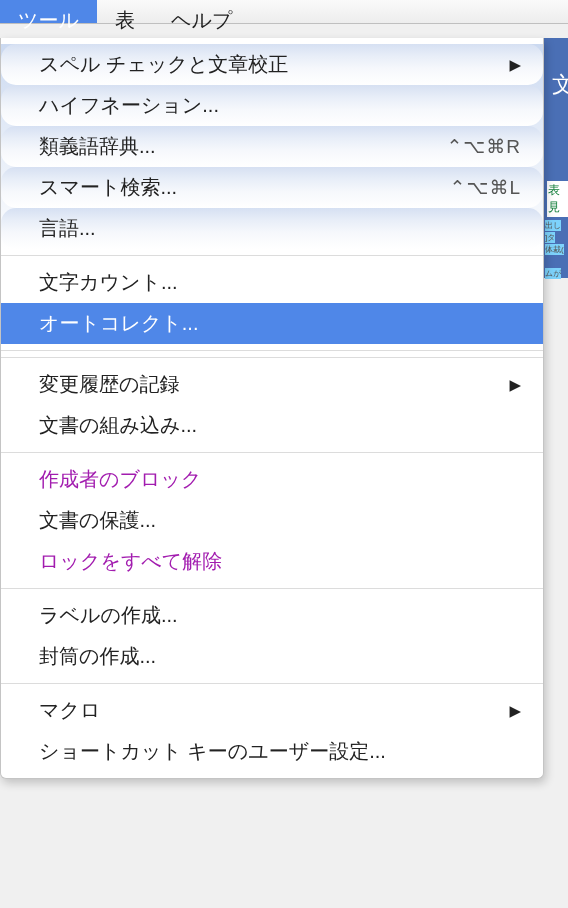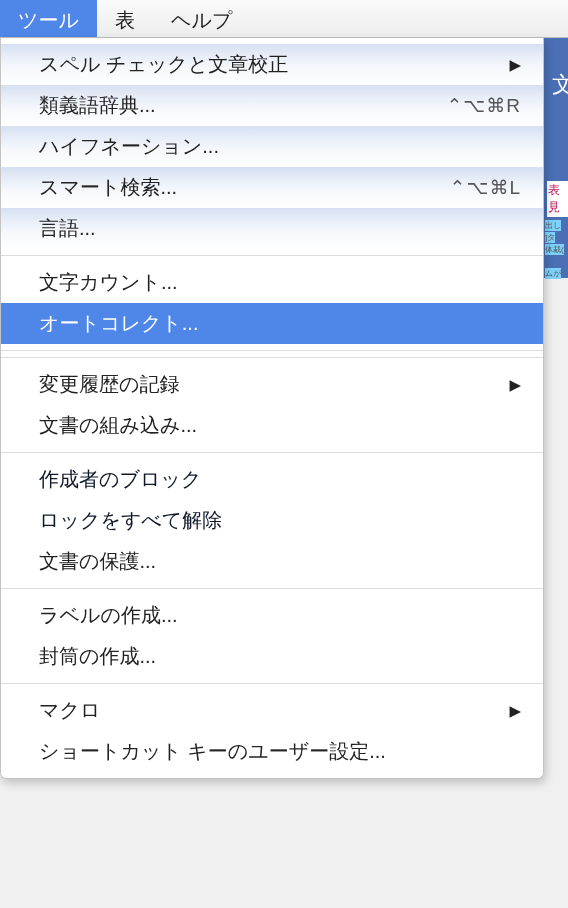--- a/index.html
+++ b/index.html
@@ -12,21 +12,21 @@
       font-size: 19px;
       background: #f0f0f0;
       width: 568px;
       height: 908px;
       overflow: hidden;
       position: relative;
     }
     .menubar {
       display: flex;
       background: linear-gradient(to bottom, #fafafa, #ededed);
-      height: 38px;
+      height: 24px;
       border-bottom: 1px solid #bfbfbf;
     }
     .menubar-item {
       padding: 7px 18px;
       font-size: 20px;
       color: #222;
       cursor: default;
     }
     .menubar-item.active {
       background: #4f87e8;
@@ -51,21 +51,21 @@
       color: #222;
       font-size: 20px;
       cursor: default;
       position: relative;
     }
     .menu-row.highlighted {
       background: #4f87e8;
       color: #ffffff;
     }
     .menu-row.disabled {
-      color: #0f172a;
+      color: #a21caf;
     }
     .menu-label {
       flex: 1;
     }
     .menu-shortcut {
       color: #555;
       font-size: 19px;
       letter-spacing: 1px;
     }
     .submenu-arrow {
@@ -73,41 +73,42 @@
       color: #222;
       margin-left: 10px;
     }
     .separator {
       height: 1px;
       background: #dcdcdc;
       margin: 6px 0;
     }
     .gradient-bg {
       background: linear-gradient(to bottom, #d6e0f2 0%, #e8eef8 30%, #f6f8fc 60%, #ffffff 100%);
+      border-radius: 15px;
     }
     .bg-area {
       position: absolute;
       top: 38px;
       left: 544px;
       right: 0;
       height: 240px;
       background: #4a6fb5;
     }
     .bg-cutoff-text {
       position: absolute;
       top: 70px;
       left: 552px;
       color: #fff;
       font-size: 22px;
     }
     .bg-side-label {
       position: absolute;
       top: 181px;
       left: 547px;
-      color: #be185d;
+      color: #15803d;
       font-size: 12px;
       background: #fff;
       padding: 1px;
     }
     .bg-tiny {
       position: absolute;
       left: 545px;
       font-size: 8px;
       color: #555;
       background: #7dd3fc;
@@ -131,25 +132,25 @@
     <div class="menubar-item">ヘルプ</div>
   </div>
 
 <div class="dropdown" id="dropdown">
     <div style="background: linear-gradient(rgb(203, 217, 240) 0%, rgb(226, 234, 247) 40%, rgb(244, 247, 252) 80%, rgb(255, 255, 255) 100%);">
       <div class="menu-row gradient-bg">
         <span class="menu-label">スペル チェックと文章校正</span>
         <span class="submenu-arrow">▶</span>
       </div>
       <div class="menu-row gradient-bg">
+        <span class="menu-label">ハイフネーション...</span>
+      </div>
+      <div class="menu-row gradient-bg">
         <span class="menu-label">類義語辞典...</span>
         <span class="menu-shortcut">⌃⌥⌘R</span>
-      </div>
-      <div class="menu-row gradient-bg">
-        <span class="menu-label">ハイフネーション...</span>
       </div>
       <div class="menu-row gradient-bg">
         <span class="menu-label">スマート検索...</span>
         <span class="menu-shortcut">⌃⌥⌘L</span>
       </div>
       <div class="menu-row gradient-bg">
         <span class="menu-label">言語...</span>
       </div>
     </div>
     <div class="separator"></div>
@@ -165,25 +166,25 @@
       <span class="menu-label">変更履歴の記録</span>
       <span class="submenu-arrow">▶</span>
     </div>
     <div class="menu-row">
       <span class="menu-label">文書の組み込み...</span>
     </div>
     <div class="separator"></div>
     <div class="menu-row disabled">
       <span class="menu-label">作成者のブロック</span>
     </div>
+    <div class="menu-row">
+      <span class="menu-label">文書の保護...</span>
+    </div>
     <div class="menu-row disabled">
       <span class="menu-label">ロックをすべて解除</span>
-    </div>
-    <div class="menu-row">
-      <span class="menu-label">文書の保護...</span>
     </div>
     <div class="separator"></div>
     <div class="menu-row">
       <span class="menu-label">ラベルの作成...</span>
     </div>
     <div class="menu-row">
       <span class="menu-label">封筒の作成...</span>
     </div>
     <div class="separator"></div>
     <div class="menu-row">

